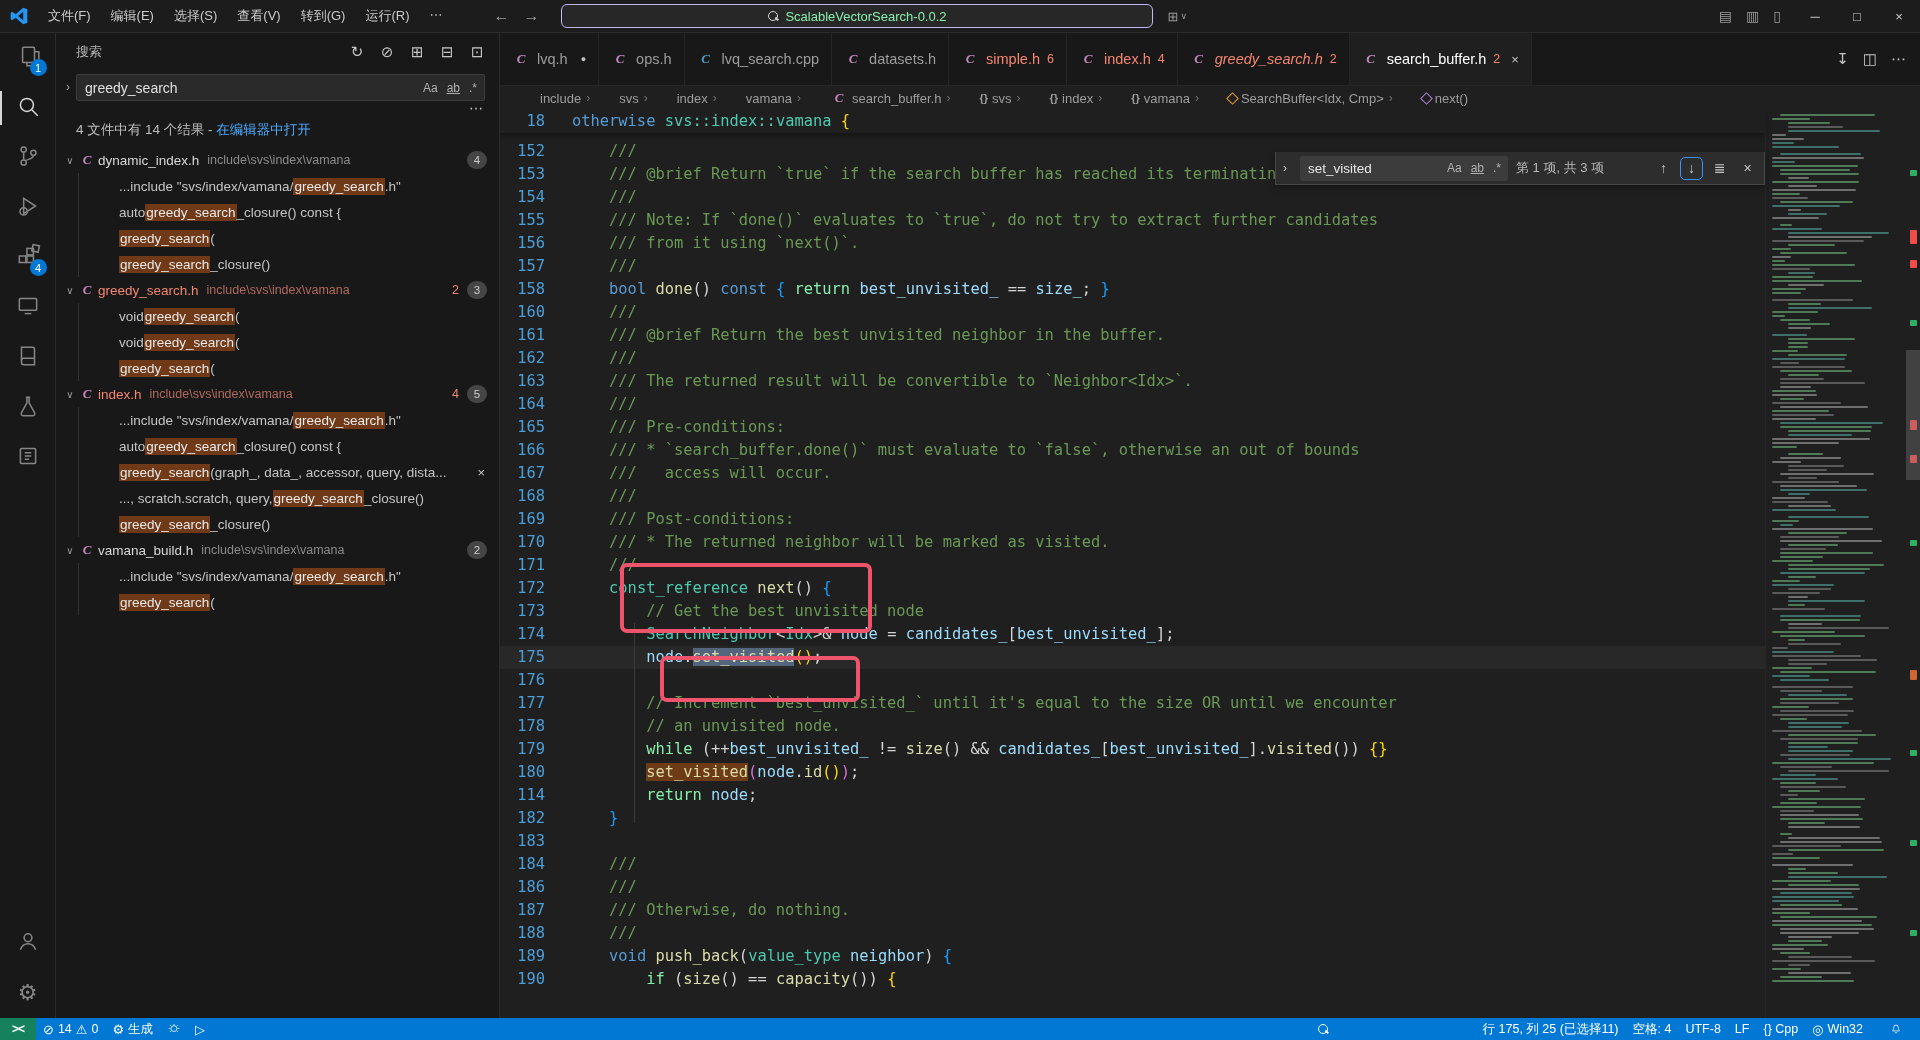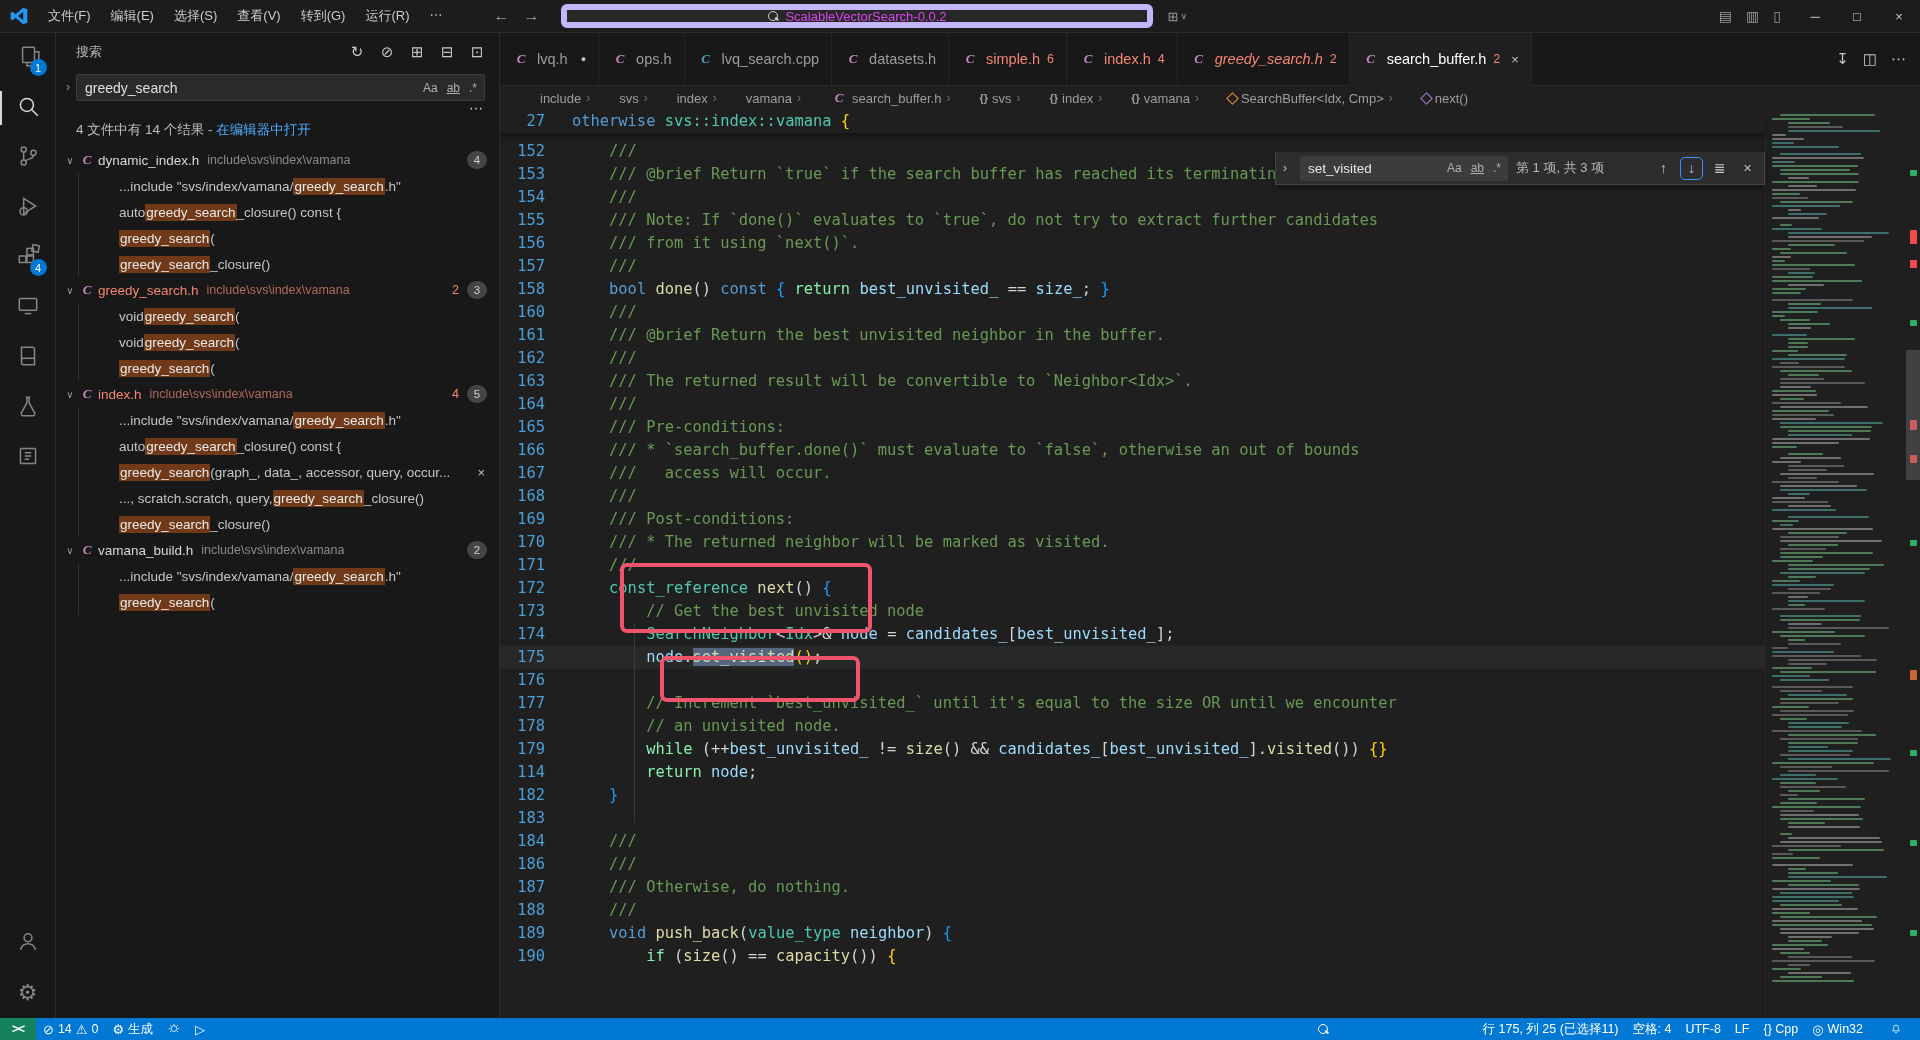--- a/index.html
+++ b/index.html
@@ -6,21 +6,21 @@
   html,body{width:1920px;height:1040px;overflow:hidden;background:#181818;}
   body{font-family:"Liberation Sans",sans-serif;color:#cccccc;-webkit-font-smoothing:antialiased;}
   .app{position:relative;width:1920px;height:1040px;background:#181818;}
 
   
   .titlebar{position:absolute;top:0;left:0;right:0;height:33px;background:#1c1c1c;display:flex;align-items:center;border-bottom:1px solid #2b2b2b;}
   .vscode-logo{width:20px;height:20px;margin:0 10px 0 9px;}
   .menus{display:flex;gap:2px;font-size:13px;color:#cccccc;}
   .menus .menu{padding:4px 9px;border-radius:5px;cursor:default;}
   .nav-arrows{display:flex;gap:14px;margin-left:42px;color:#9a9a9a;font-size:16px;}
-  .cmd-center{margin-left:22px;width:592px;height:24px;background:#272727;border:6px solid #c4b5fd;border-radius:6px;display:flex;align-items:center;justify-content:center;font-size:13px;color:#d946ef;gap:6px;}
+  .cmd-center{margin-left:22px;width:592px;height:24px;background:#272727;border:1px solid #c4b5fd;border-radius:6px;display:flex;align-items:center;justify-content:center;font-size:13px;color:#86efac;gap:6px;}
   .cmd-extra{margin-left:14px;color:#9a9a9a;font-size:13px;display:flex;align-items:center;gap:2px;}
   .tb-right{margin-left:auto;display:flex;align-items:center;}
   .layout-icons{display:flex;gap:4px;margin-right:8px;color:#9a9a9a;font-size:14px;}
   .layout-icons span{padding:2px 5px;}
   .win-controls{display:flex;}
   .win-controls span{width:42px;height:32px;display:flex;align-items:center;justify-content:center;font-size:13px;color:#cccccc;}
 
   
   .activitybar{position:absolute;top:33px;left:0;bottom:22px;width:56px;background:#181818;border-right:1px solid #2b2b2b;display:flex;flex-direction:column;align-items:center;}
   .act-item{position:relative;width:56px;height:50px;display:flex;align-items:center;justify-content:center;color:#868686;}
@@ -341,21 +341,21 @@
           <span class="hl">greedy_search</span>
           <span>.h"</span>
         </div>
         <div class="res-match">
           <span>auto </span>
           <span class="hl">greedy_search</span>
           <span>_closure() const {</span>
         </div>
         <div class="res-match">
           <span class="hl">greedy_search</span>
-          <span>(graph_, data_, accessor, query, occur...</span>
+          <span>(graph_, data_, accessor, query, dista...</span>
           <span class="res-close">×</span>
         </div>
         <div class="res-match">
           <span>..., scratch.scratch, query, </span>
           <span class="hl">greedy_search</span>
           <span>_closure()</span>
         </div>
         <div class="res-match">
           <span class="hl">greedy_search</span>
           <span>_closure()</span>
@@ -471,21 +471,21 @@
         <span class="bc-sep">›</span>
         <span class="bc-item">
           <span class="diamond purple"></span>
           <span>next()</span>
         </span>
       </div>
 
     <div class="editor-body">
 
       <div class="sticky code-font" id="sticky">
-          <span class="ln">27</span>
+          <span class="ln">18</span>
           <span class="ct"><span class="tok-kw">otherwise</span><span class="tok-pl"> </span><span class="tok-ty">svs::index::vamana</span><span class="tok-pl"> </span><span class="tok-b1">{</span></span>
         </div>
 
       <div class="lines code-font" id="lines">
         <div class="guide" style="left:134px;top:490px;height:200px;"></div>
         <div class="redbox" style="left:120px;top:430px;width:252px;height:70px;"></div>
         <div class="redbox" style="left:160px;top:523px;width:200px;height:46px;"></div>
       <div class="cl"><span class="ln">152</span><span class="ct"><span class="tok-cm">    ///</span></span></div>
           <div class="cl"><span class="ln">153</span><span class="ct"><span class="tok-cm">    /// @brief Return `true` if the search buffer has reached its terminating condition.</span></span></div>
           <div class="cl"><span class="ln">154</span><span class="ct"><span class="tok-cm">    ///</span></span></div>
@@ -506,20 +506,21 @@
           <div class="cl"><span class="ln">170</span><span class="ct"><span class="tok-cm">    /// * The returned neighbor will be marked as visited.</span></span></div>
           <div class="cl"><span class="ln">171</span><span class="ct"><span class="tok-cm">    ///</span></span></div>
           <div class="cl"><span class="ln">172</span><span class="ct"><span class="tok-pl">    </span><span class="tok-ty">const_reference</span><span class="tok-pl"> </span><span class="tok-fn">next</span><span class="tok-pl">() </span><span class="tok-b3">{</span></span></div>
           <div class="cl"><span class="ln">173</span><span class="ct"><span class="tok-cm">        // Get the best unvisited node</span></span></div>
           <div class="cl"><span class="ln">174</span><span class="ct"><span class="tok-pl">        </span><span class="tok-ty">SearchNeighbor</span><span class="tok-pl">&lt;</span><span class="tok-ty">Idx</span><span class="tok-pl">&gt;&amp; </span><span class="tok-vr">node</span><span class="tok-pl"> = </span><span class="tok-vr">candidates_</span><span class="tok-pl">[</span><span class="tok-vr">best_unvisited_</span><span class="tok-pl">];</span></span></div>
           <div class="cl cur"><span class="ln">175</span><span class="ct"><span class="tok-pl">        </span><span class="tok-vr">node</span><span class="tok-pl">.</span><span class="tok-fn tok-sel">set_visited</span><span class="tok-b1">()</span><span class="tok-pl">;</span></span></div>
           <div class="cl"><span class="ln">176</span><span class="ct"></span></div>
           <div class="cl"><span class="ln">177</span><span class="ct"><span class="tok-cm">        // Increment `best_unvisited_` until it's equal to the size OR until we encounter</span></span></div>
           <div class="cl"><span class="ln">178</span><span class="ct"><span class="tok-cm">        // an unvisited node.</span></span></div>
           <div class="cl"><span class="ln">179</span><span class="ct"><span class="tok-pl">        </span><span class="tok-ct">while</span><span class="tok-pl"> (++</span><span class="tok-vr">best_unvisited_</span><span class="tok-pl"> != </span><span class="tok-fn">size</span><span class="tok-pl">() &amp;&amp; </span><span class="tok-vr">candidates_</span><span class="tok-pl">[</span><span class="tok-vr">best_unvisited_</span><span class="tok-pl">].</span><span class="tok-fn">visited</span><span class="tok-pl">()) </span><span class="tok-b1">{}</span></span></div>
+          <div class="cl"><span class="ln">180</span><span class="ct"><span class="tok-pl">        </span><span class="tok-fn tok-match">set_visited</span><span class="tok-b2">(</span><span class="tok-vr">node</span><span class="tok-pl">.</span><span class="tok-fn">id</span><span class="tok-b1">()</span><span class="tok-b2">)</span><span class="tok-pl">;</span></span></div>
           <div class="cl"><span class="ln">114</span><span class="ct"><span class="tok-pl">        </span><span class="tok-ct">return</span><span class="tok-pl"> </span><span class="tok-vr">node</span><span class="tok-pl">;</span></span></div>
           <div class="cl"><span class="ln">182</span><span class="ct"><span class="tok-pl">    </span><span class="tok-b3">}</span></span></div>
           <div class="cl"><span class="ln">183</span><span class="ct"></span></div>
           <div class="cl"><span class="ln">184</span><span class="ct"><span class="tok-cm">    ///</span></span></div>
           <div class="cl"><span class="ln">186</span><span class="ct"><span class="tok-cm">    ///</span></span></div>
           <div class="cl"><span class="ln">187</span><span class="ct"><span class="tok-cm">    /// Otherwise, do nothing.</span></span></div>
           <div class="cl"><span class="ln">188</span><span class="ct"><span class="tok-cm">    ///</span></span></div>
           <div class="cl"><span class="ln">189</span><span class="ct"><span class="tok-pl">    </span><span class="tok-kw">void</span><span class="tok-pl"> </span><span class="tok-fn">push_back</span><span class="tok-pl">(</span><span class="tok-ty">value_type</span><span class="tok-pl"> </span><span class="tok-vr">neighbor</span><span class="tok-pl">) </span><span class="tok-b3">{</span></span></div>
           <div class="cl"><span class="ln">190</span><span class="ct"><span class="tok-pl">        </span><span class="tok-ct">if</span><span class="tok-pl"> (</span><span class="tok-fn">size</span><span class="tok-pl">() == </span><span class="tok-fn">capacity</span><span class="tok-pl">()) </span><span class="tok-b1">{</span></span></div>
         </div>

